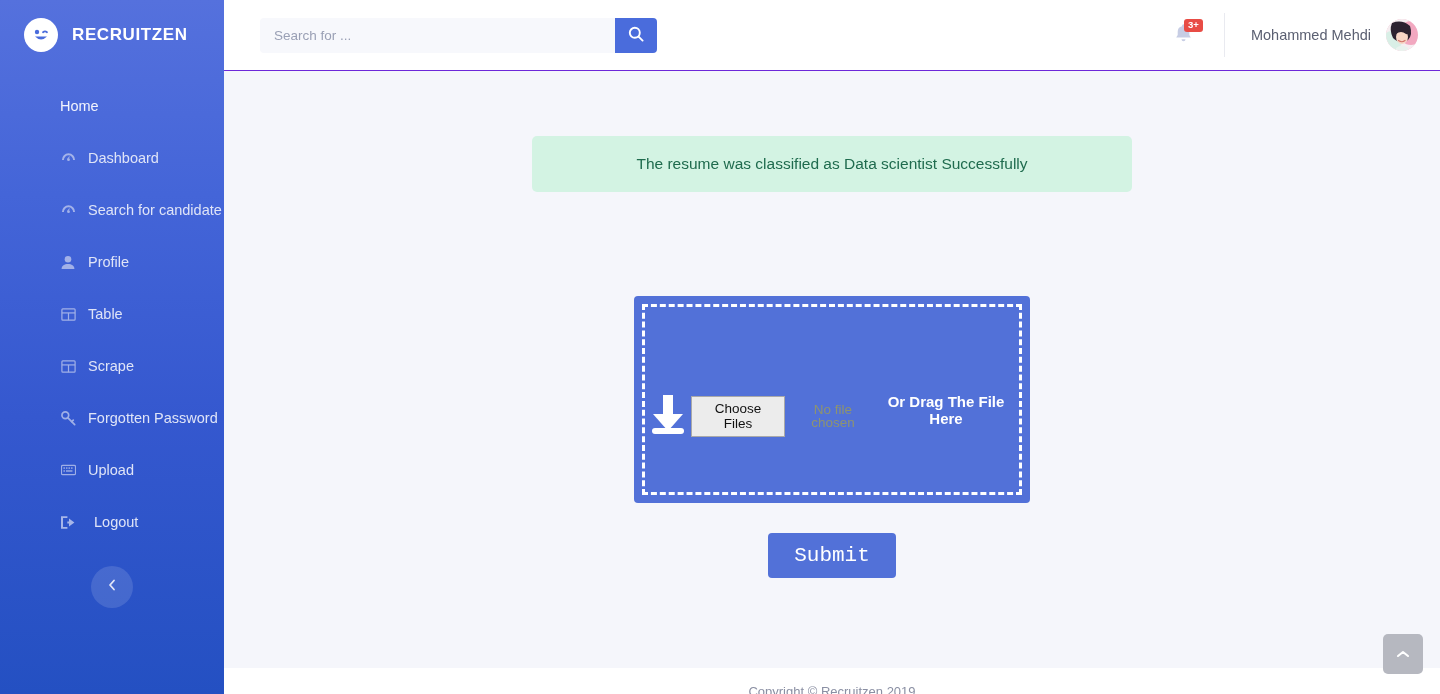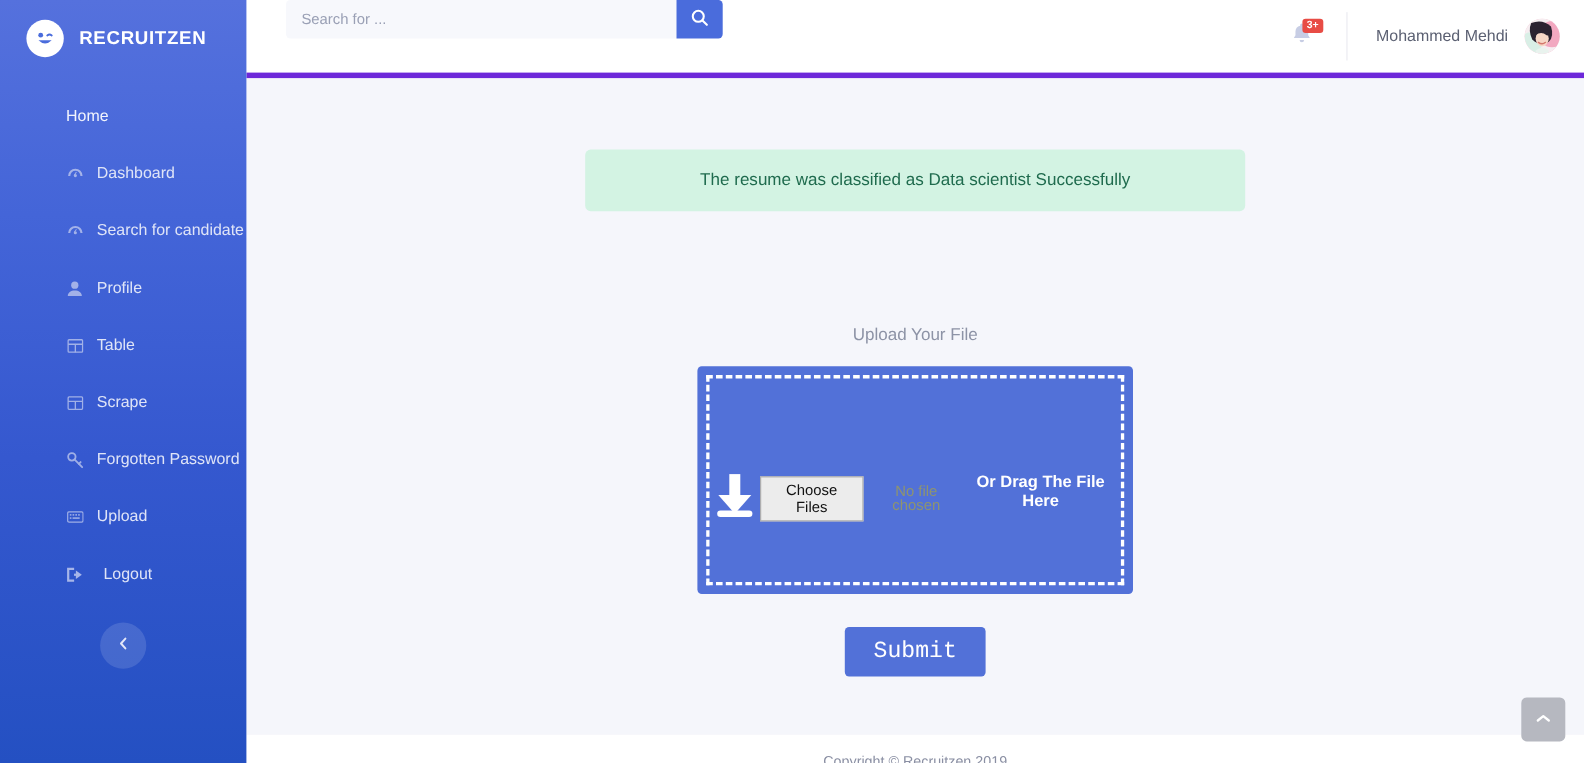--- a/index.html
+++ b/index.html
@@ -92,23 +92,23 @@
     cursor: pointer;
   }
 
   
   #header {
     position: absolute;
     left: 224px; top: 0;
     width: 1216px;
     height: 71px;
     background: #ffffff;
-    border-bottom: 5px solid #6d28d9;
-    display: flex;
-    align-items: flex-start;
+    border-bottom: 1px solid #6d28d9;
+    display: flex;
+    align-items: center;
     z-index: 10;
   }
 
   .search-wrap {
     display: flex;
     margin-left: 36px;
     height: 35px;
   }
   .search-input {
     width: 355px;
@@ -477,21 +477,20 @@
   </header>
 
   <main id="main">
 
     <div class="alert-success">
       <span>The resume was classified as Data scientist Successfully</span>
     </div>
 
     <section class="upload-section">
 
-      <div class="upload-title">Upload Your File</div>
 
       <div class="drop-zone">
         <div class="drop-inner">
 
           <span class="dl-icon">
             <svg width="46" height="48" viewBox="0 0 46 48" fill="#ffffff">
               <rect x="18" y="6" width="10" height="24"></rect>
               <path d="M8 25 L23 42 L38 25z"></path>
               <rect x="7" y="39" width="32" height="6" rx="3"></rect>
             </svg>

